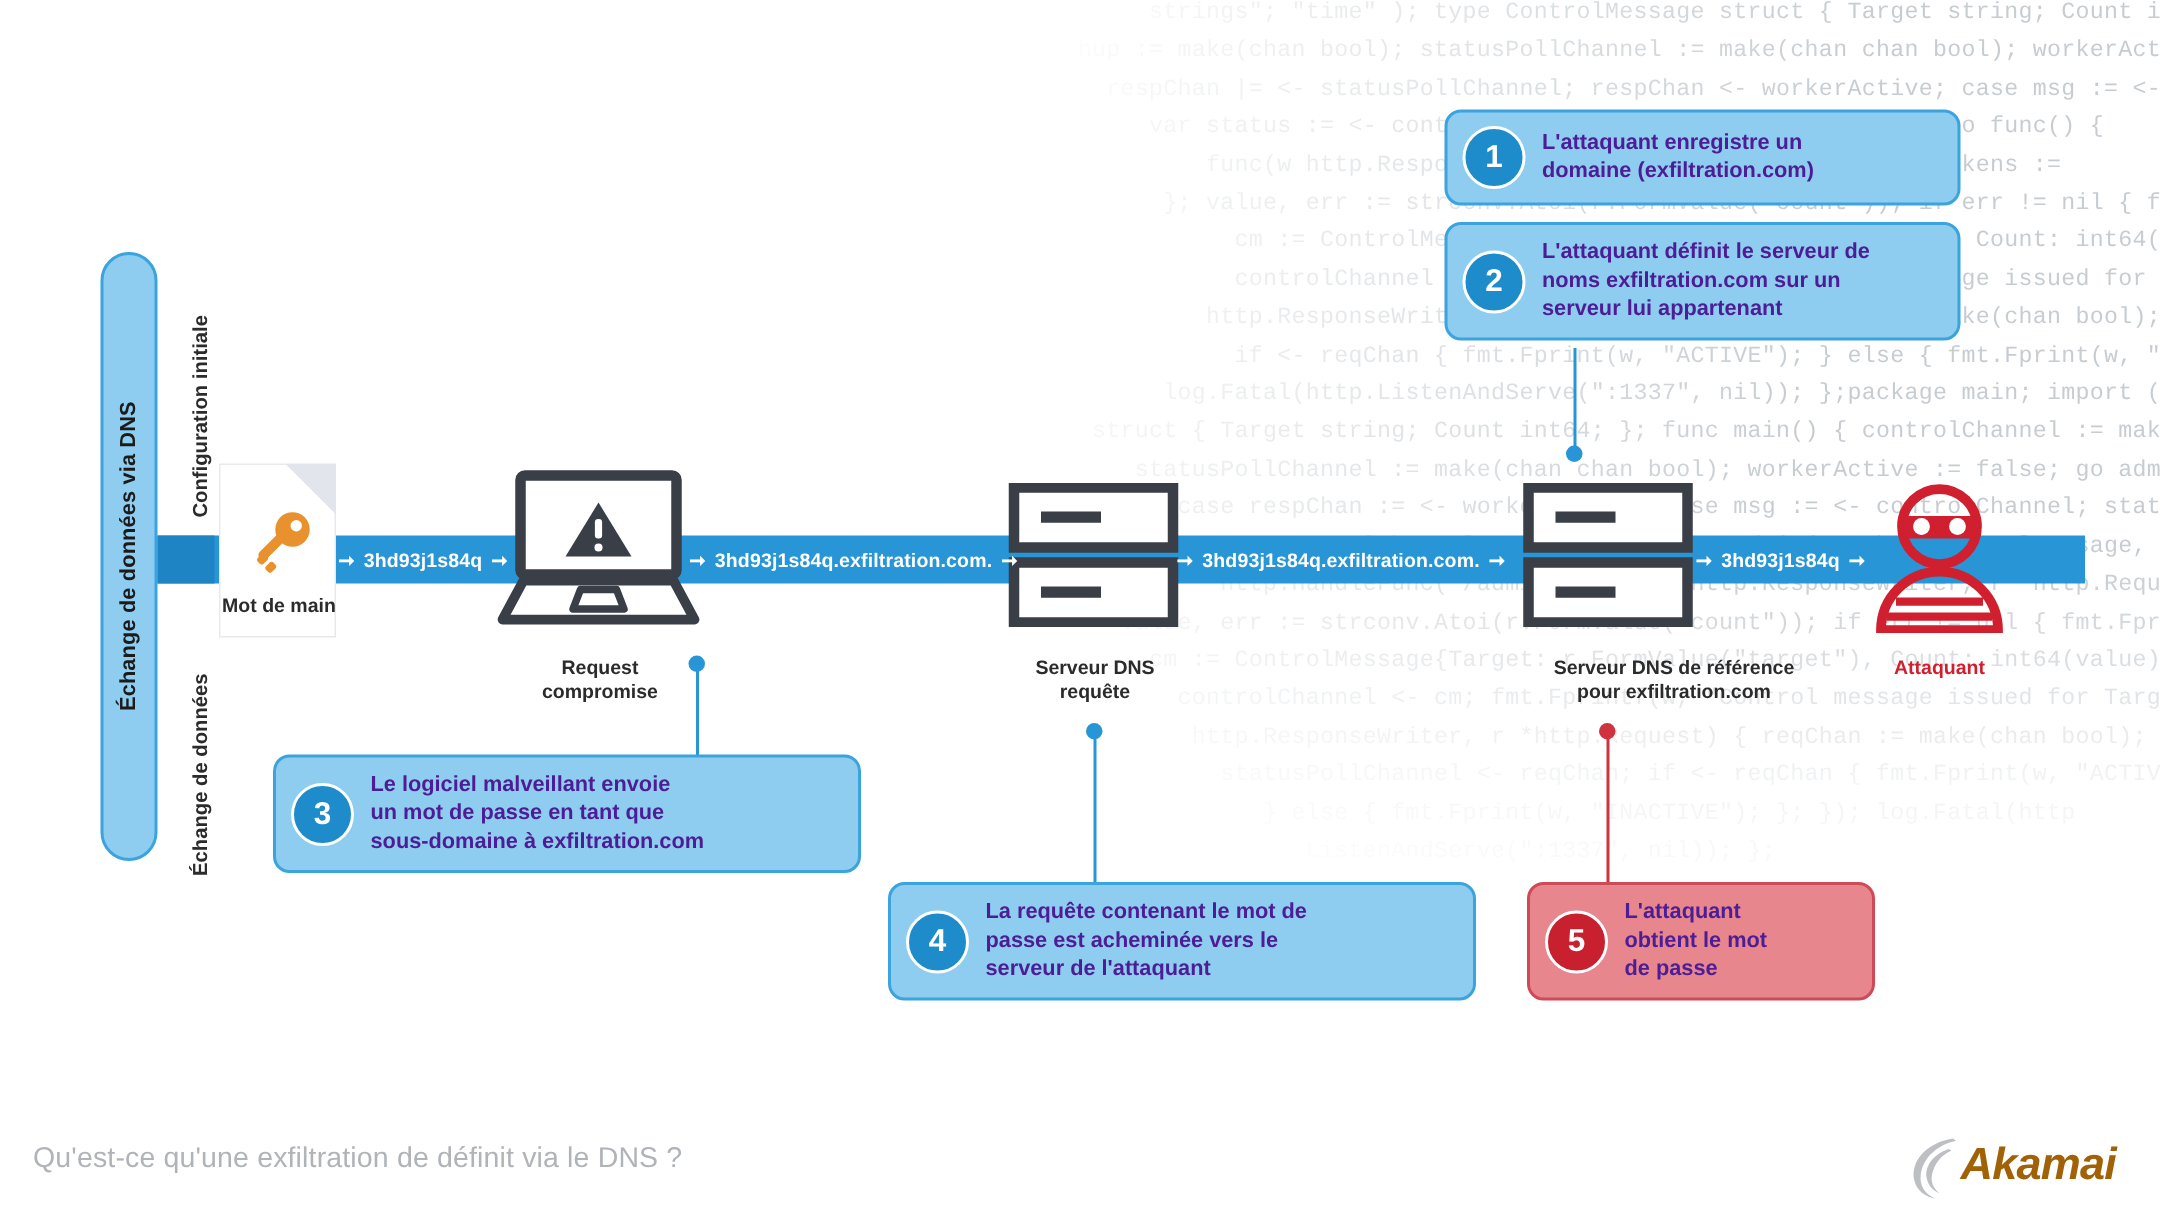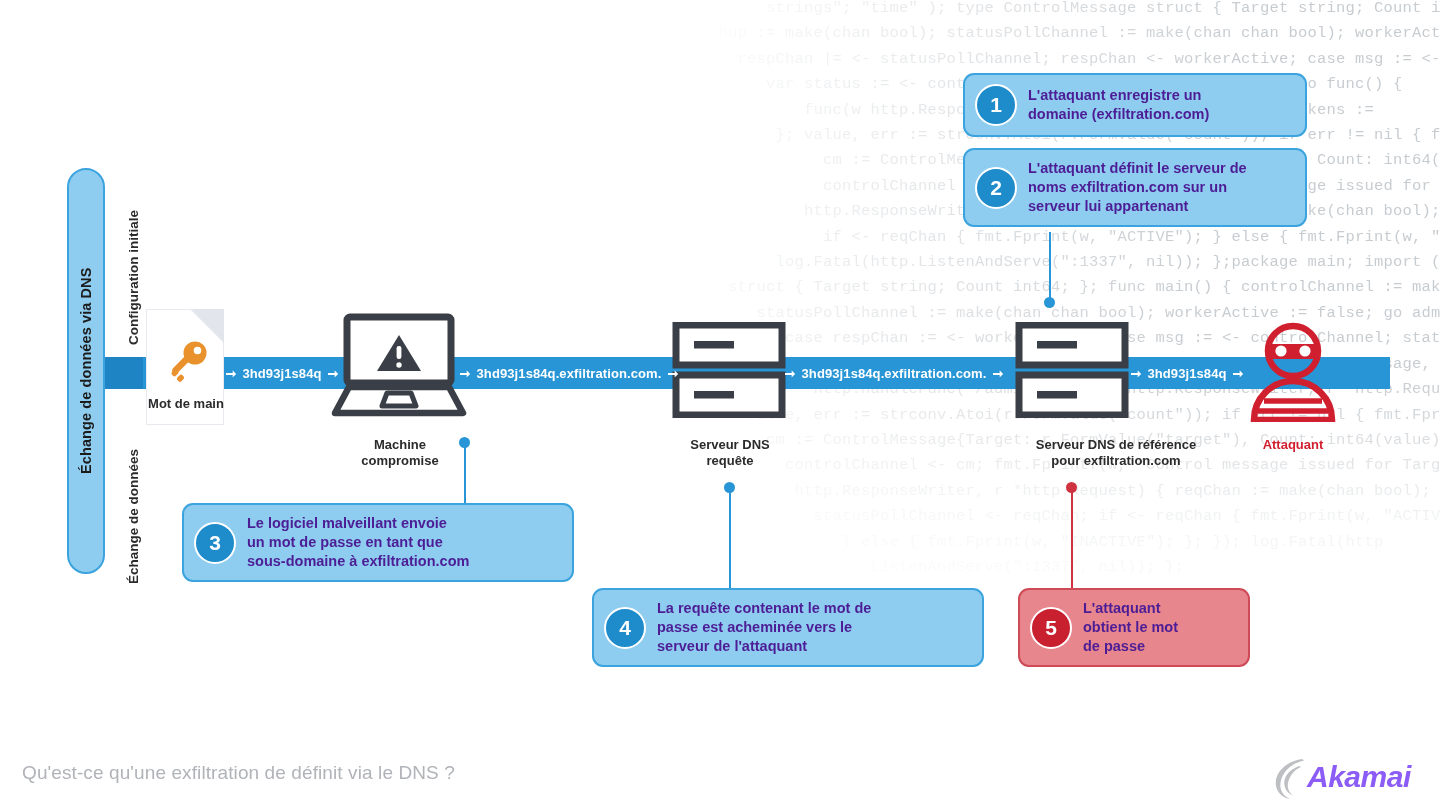--- a/index.html
+++ b/index.html
@@ -164,21 +164,21 @@
   #akamai-logo {
     position: absolute;
     left: 1272px; top: 756px;
     width: 150px; height: 44px;
     color: #bdbfc3;
   }
   #akamai-wordmark {
     position: absolute;
     left: 1307px; top: 760px;
     font-size: 30px; font-style: italic; font-weight: bold;
-    color: #8b5cf6; letter-spacing: -0.5px;
+    color: #a16207; letter-spacing: -0.5px;
   }
 </style>
 </head>
 <body>
 
 <div id="stage">
 
   <div id="code-bg">        strings"; "time" ); type ControlMessage struct { Target string; Count int64; };
    hup := make(chan bool); statusPollChannel := make(chan chan bool); workerActive
      respChan |= &lt;- statusPollChannel; respChan &lt;- workerActive; case msg := &lt;-
@@ -226,21 +226,21 @@
   <div class="node-label" style="left:136px; top:396px; width:100px;">Mot de main</div>
 
   <svg class="node" style="left:329px; top:313px; width:140px; height:110px;" viewBox="0 0 140 110">
     <rect x="18" y="4" width="104" height="66" rx="3" fill="#ffffff" stroke="#3a3f47" stroke-width="7"></rect>
     <path d="M70 22 L92 58 L48 58 Z" fill="#3a3f47"></path>
     <rect x="67.6" y="33" width="4.8" height="13" rx="2.2" fill="#ffffff"></rect>
     <circle cx="70" cy="52" r="2.7" fill="#ffffff"></circle>
     <path d="M20 74 L120 74 L134 100 L6 100 Z" fill="#ffffff" stroke="#3a3f47" stroke-width="6.5" stroke-linejoin="round"></path>
     <path d="M58 80 L82 80 L87 93 L53 93 Z" fill="#ffffff" stroke="#3a3f47" stroke-width="5" stroke-linejoin="round"></path>
   </svg>
-  <div class="node-label" style="left:330px; top:437px; width:140px;">Machine
+  <div class="node-label" style="left:330px; top:437px; width:140px;">Request
 compromise</div>
 
   <svg class="node" style="left:672px; top:322px; width:114px; height:96px;" viewBox="0 0 114 96">
     <rect x="4" y="3" width="106" height="40" fill="#ffffff" stroke="#3a3f47" stroke-width="7"></rect>
     <rect x="22" y="19" width="40" height="7.5" fill="#3a3f47"></rect>
     <rect x="4" y="53" width="106" height="40" fill="#ffffff" stroke="#3a3f47" stroke-width="7"></rect>
     <rect x="22" y="69" width="40" height="7.5" fill="#3a3f47"></rect>
   </svg>
   <div class="node-label" style="left:660px; top:437px; width:140px;">Serveur DNS
 requête</div>

